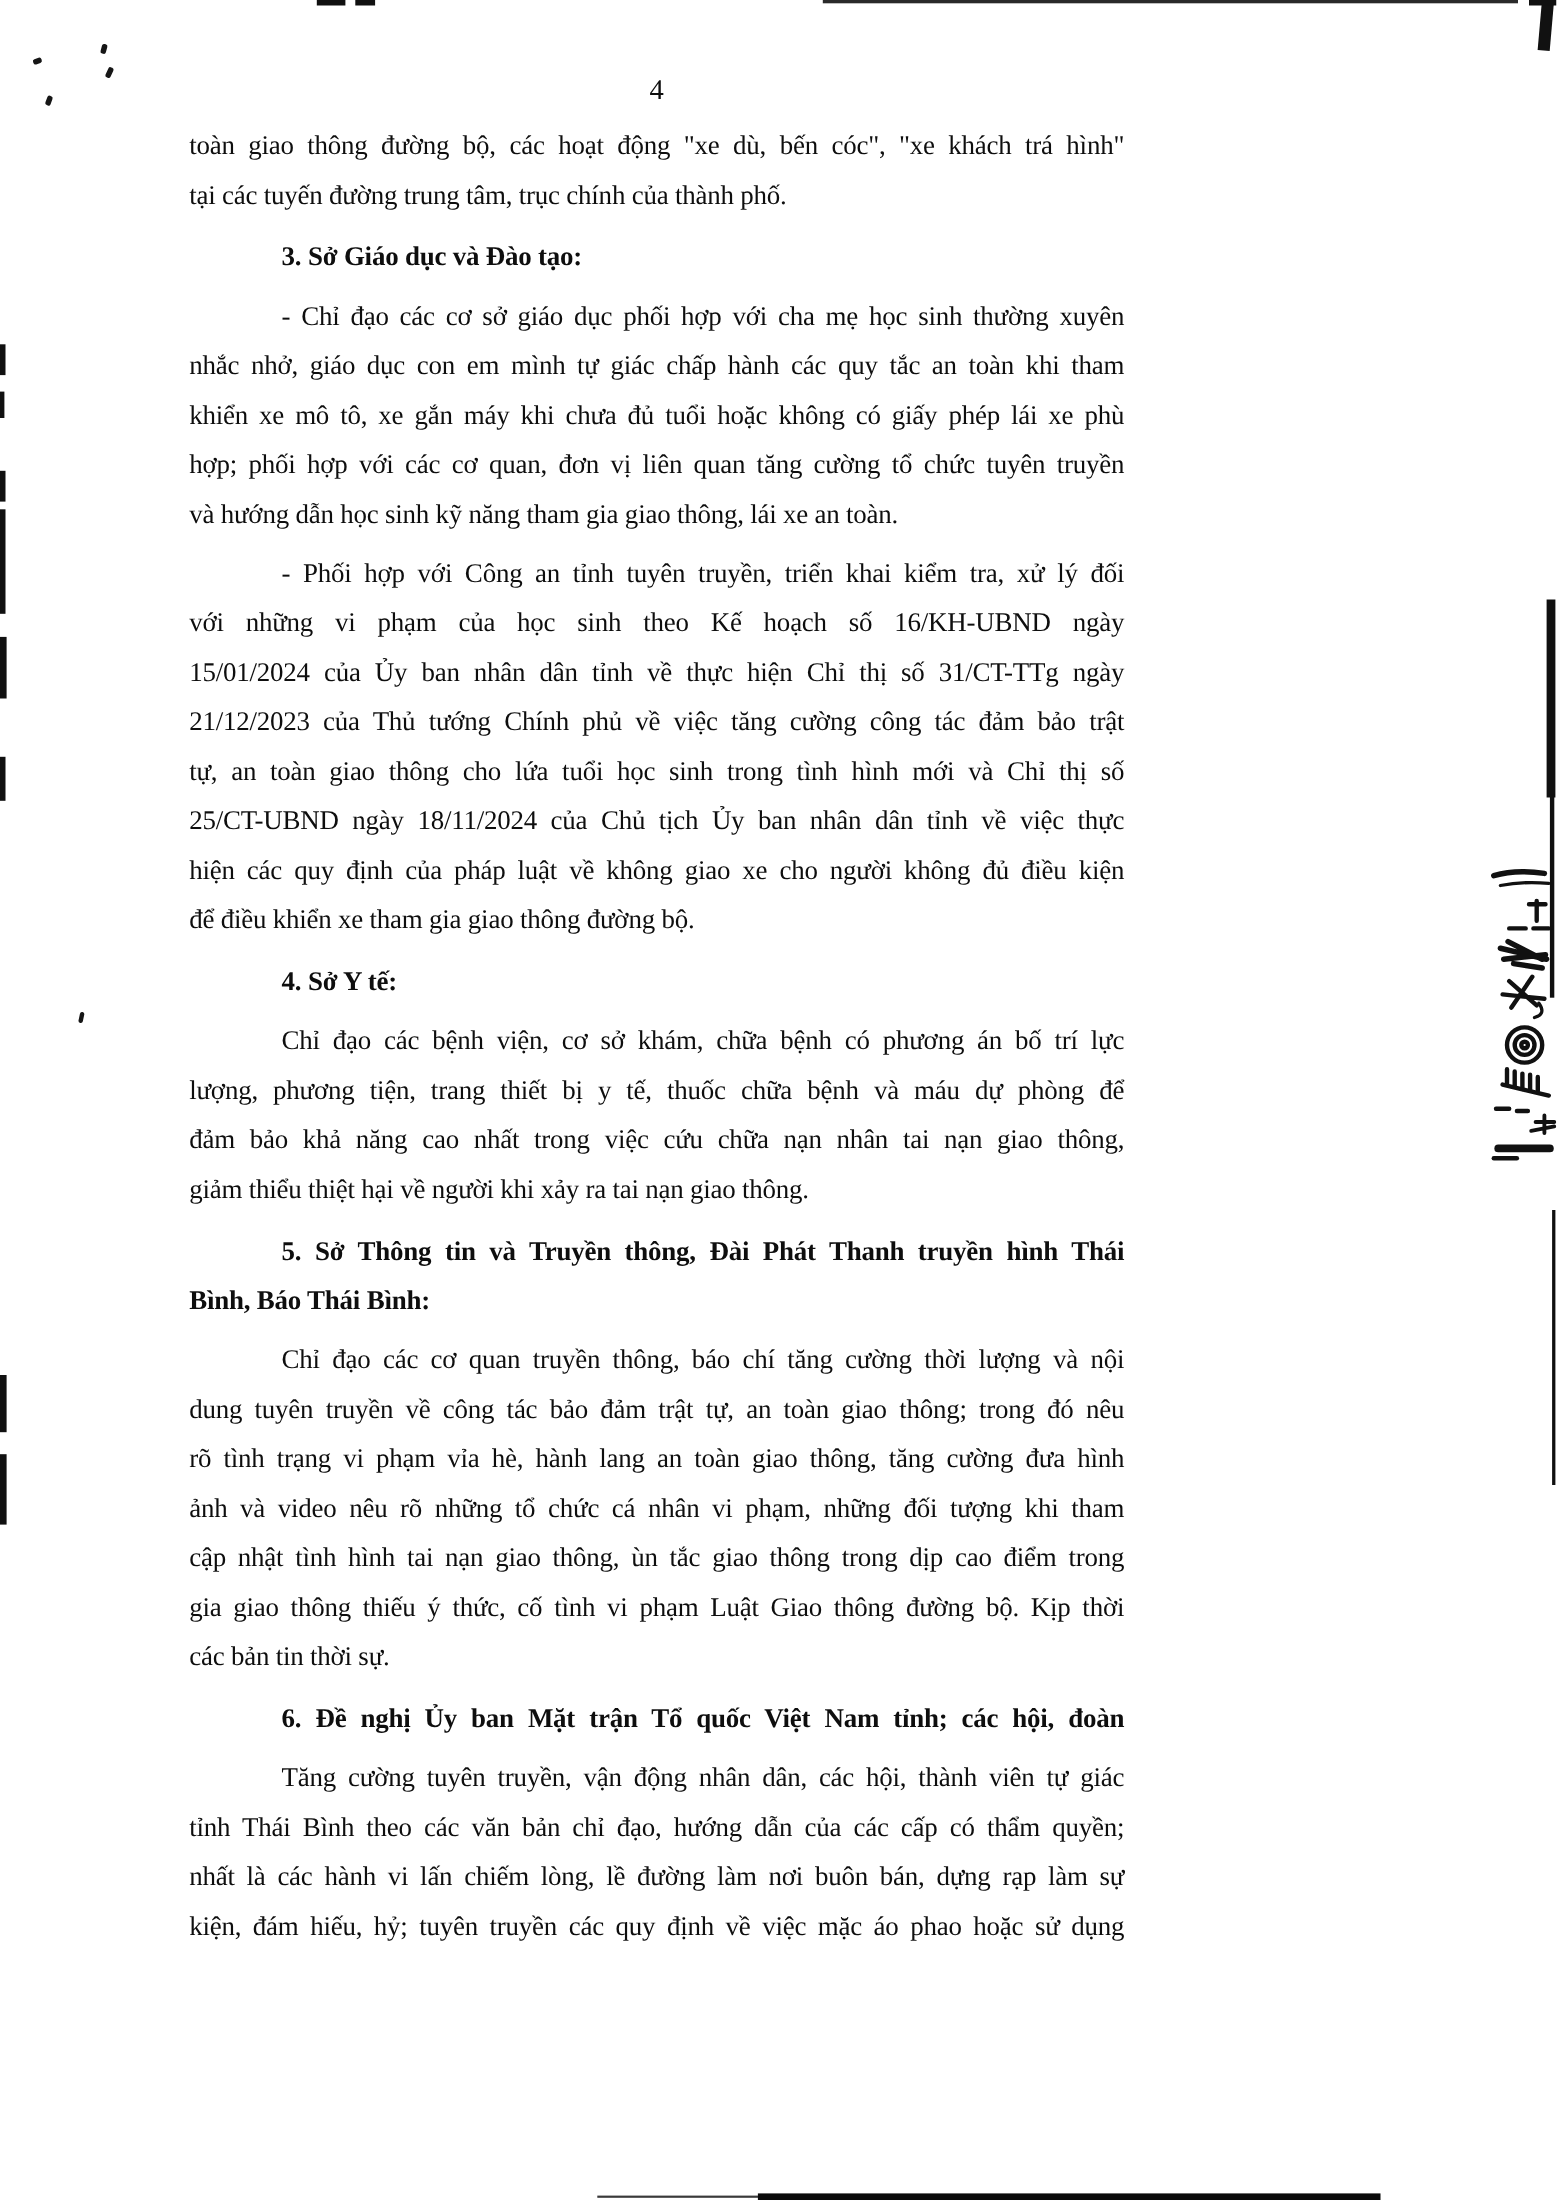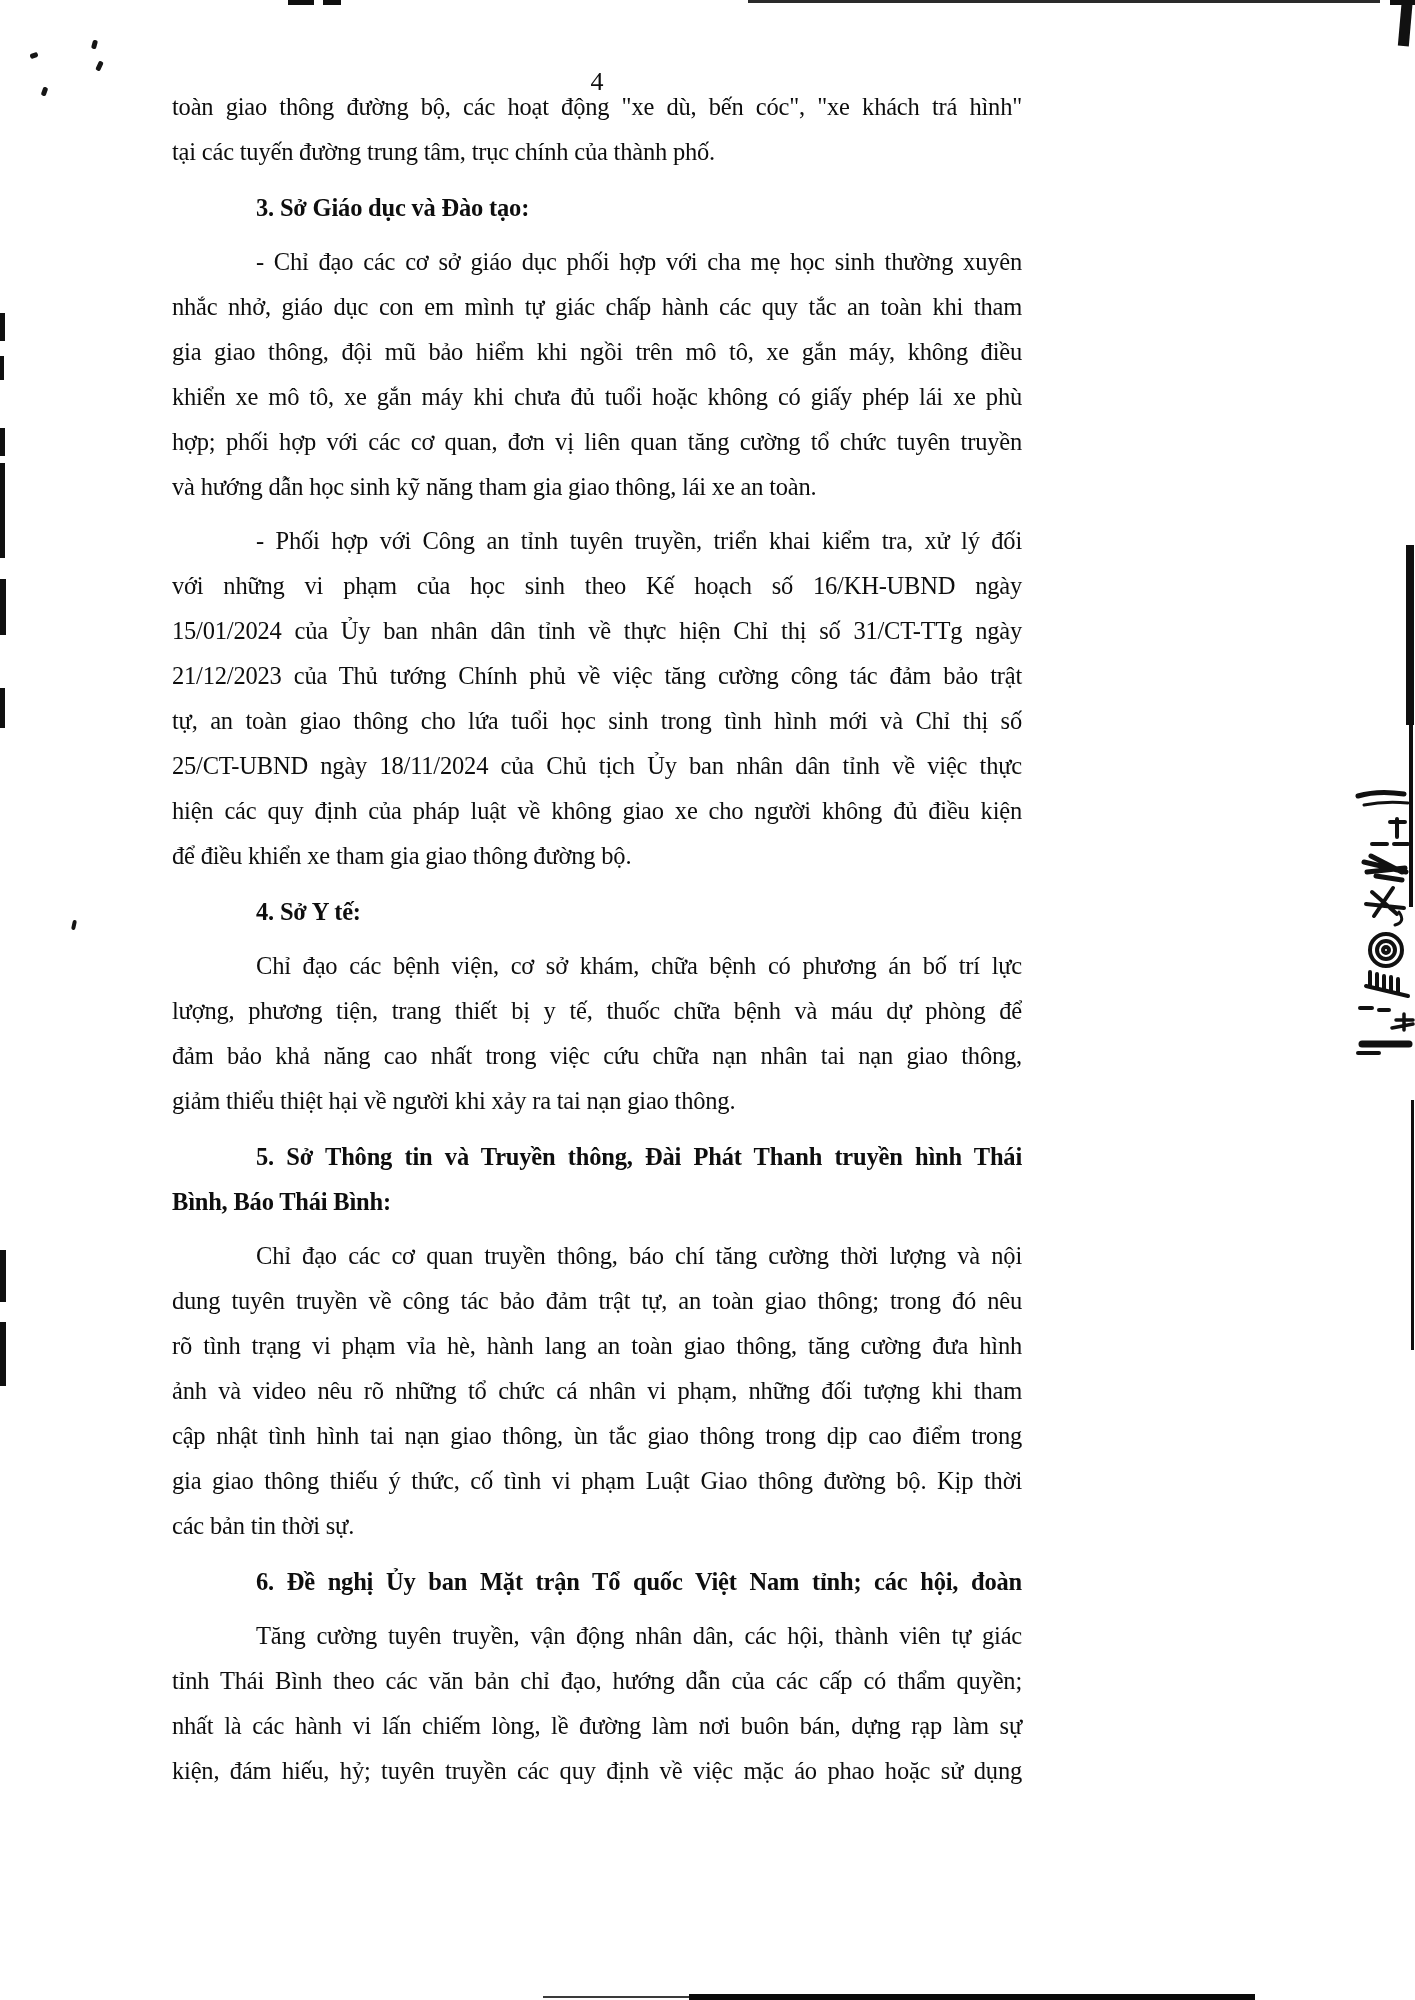--- a/index.html
+++ b/index.html
@@ -10,21 +10,21 @@
     overflow:hidden;
     font-family:"Liberation Serif","DejaVu Serif",serif;
     color:#0e0e0e;
   }
   .page { position:absolute; inset:0; }
   .page-number {
     position:absolute; top:62px; left:172px; width:850px;
     text-align:center; font-size:26px; line-height:40px;
   }
   .doc {
-    position:absolute; top:84px; left:172px; width:850px;
+    position:absolute; top:110px; left:172px; width:850px;
     font-size:24.5px; letter-spacing:-0.2px; line-height:45px;
   }
   .block { margin-top:9px; }
   .block:first-child { margin-top:0; }
   .block.heading { font-weight:bold; margin-top:11px; }
   .line { text-align:justify; text-align-last:justify; }
   .line.endline { text-align-last:left; }
   .line.indent { text-indent:84px; }
 
   
@@ -47,21 +47,20 @@
       <div class="block paragraph">
         <div class="line">toàn giao thông đường bộ, các hoạt động "xe dù, bến cóc", "xe khách trá hình"</div>
         <div class="line endline">tại các tuyến đường trung tâm, trục chính của thành phố.</div>
       </div>
       <div class="block heading">
         <div class="line indent endline">3. Sở Giáo dục và Đào tạo:</div>
       </div>
       <div class="block paragraph">
         <div class="line indent">- Chỉ đạo các cơ sở giáo dục phối hợp với cha mẹ học sinh thường xuyên</div>
         <div class="line">nhắc nhở, giáo dục con em mình tự giác chấp hành các quy tắc an toàn khi tham</div>
-        <div class="line">gia giao thông, đội mũ bảo hiểm khi ngồi trên mô tô, xe gắn máy, không điều</div>
         <div class="line">khiển xe mô tô, xe gắn máy khi chưa đủ tuổi hoặc không có giấy phép lái xe phù</div>
         <div class="line">hợp; phối hợp với các cơ quan, đơn vị liên quan tăng cường tổ chức tuyên truyền</div>
         <div class="line endline">và hướng dẫn học sinh kỹ năng tham gia giao thông, lái xe an toàn.</div>
       </div>
       <div class="block paragraph">
         <div class="line indent">- Phối hợp với Công an tỉnh tuyên truyền, triển khai kiểm tra, xử lý đối</div>
         <div class="line">với những vi phạm của học sinh theo Kế hoạch số 16/KH-UBND ngày</div>
         <div class="line">15/01/2024 của Ủy ban nhân dân tỉnh về thực hiện Chỉ thị số 31/CT-TTg ngày</div>
         <div class="line">21/12/2023 của Thủ tướng Chính phủ về việc tăng cường công tác đảm bảo trật</div>
         <div class="line">tự, an toàn giao thông cho lứa tuổi học sinh trong tình hình mới và Chỉ thị số</div>

